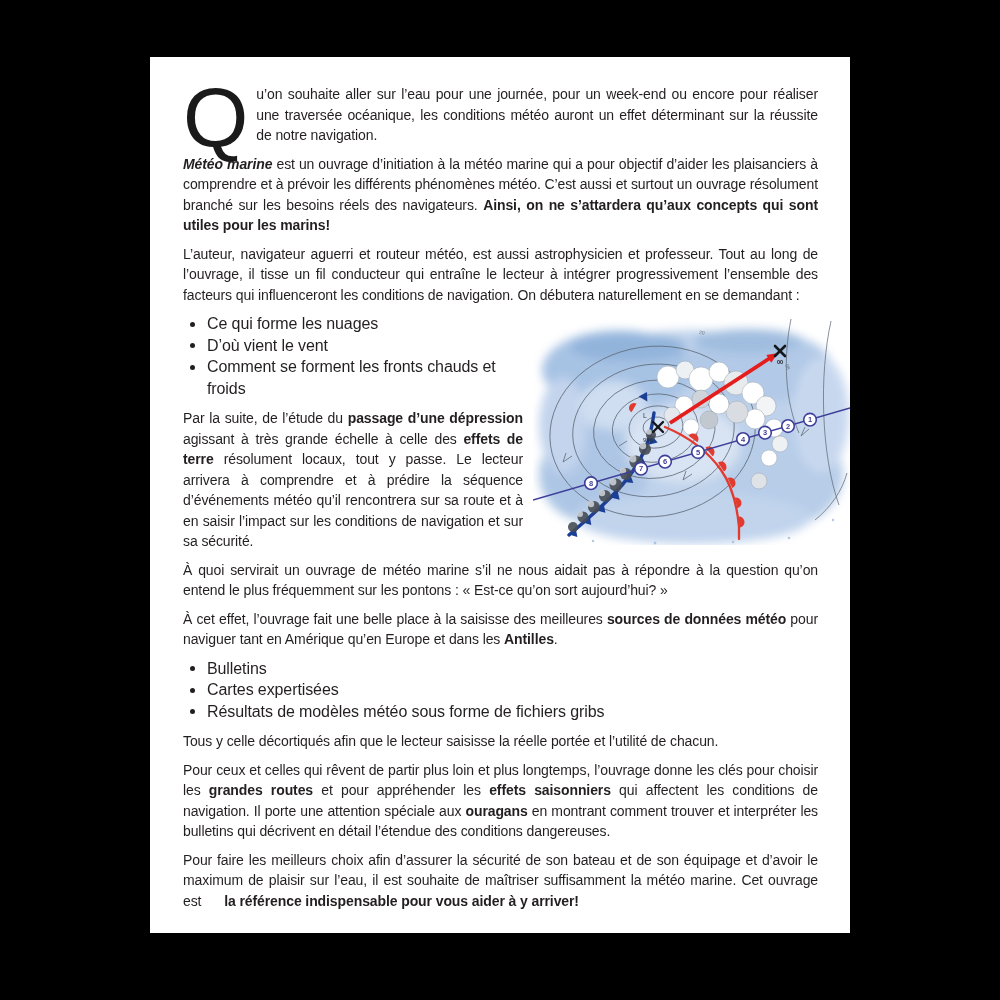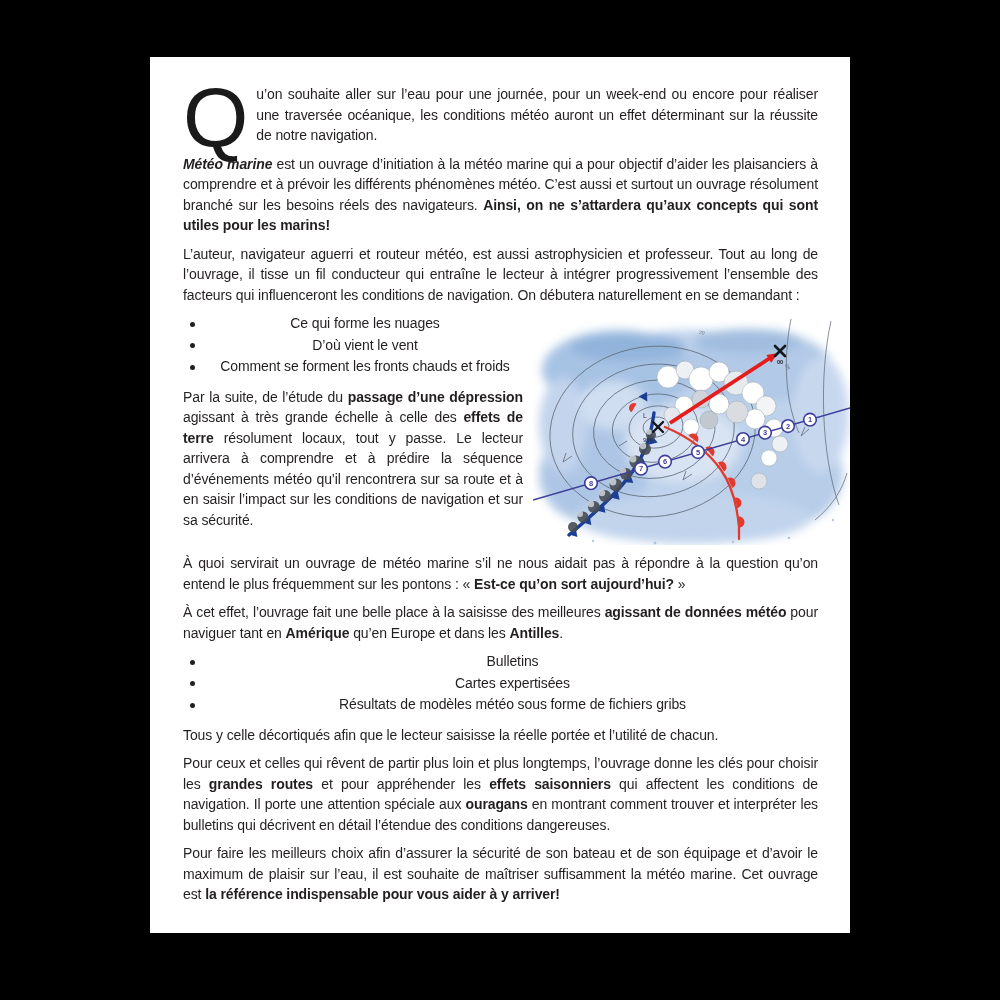--- a/index.html
+++ b/index.html
@@ -15,23 +15,22 @@
   .paper p {
     margin:0 0 8px 0; font-size:14px; line-height:20.5px; text-align:justify;
     letter-spacing:-0.1px;
   }
   .dropcap {
     float:left; font-size:84px; line-height:60px; height:60px;
     margin:3px 8px 0 0; font-weight:400; color:#1a1a1a;
   }
   ul.bullets { margin:0 0 9px 0; padding:0; list-style:none; }
   ul.bullets li {
-    position:relative; padding-left:24px; font-size:14px; line-height:21.5px;
+    position:relative; padding-left:24px; font-size:16px; line-height:21.5px;
     letter-spacing:-0.1px;
-    text-align:center;
   }
   ul.bullets li .dot {
     position:absolute; left:7px; top:8.5px; width:5px; height:5px;
     border-radius:50%; background:#231f20;
   }
   .illustration {
     float:right; width:317px; height:230px;
     margin:2px -32px 8px 10px;
   }
   .clear { clear:both; }
@@ -235,30 +234,30 @@
     </div>
 
     <ul class="bullets">
       <li><span class="dot"></span><span>Ce qui forme les nuages</span></li>
       <li><span class="dot"></span><span>D’où vient le vent</span></li>
       <li><span class="dot"></span><span>Comment se forment les fronts chauds et froids</span></li>
     </ul>
 
     <p><span>Par la suite, de l’étude du </span><span style="font-weight: 700;">passage d’une dépression</span><span> agissant à très grande échelle à celle des </span><span style="font-weight: 700;">effets de terre</span><span> résolument locaux, tout y passe. Le lecteur arrivera à comprendre et à prédire la séquence d’événements météo qu’il rencontrera sur sa route et à en saisir l’impact sur les conditions de navigation et sur sa sécurité.</span></p>
 
-    <p class="clear"><span>À quoi servirait un ouvrage de météo marine s’il ne nous aidait pas à répondre à la question qu’on entend le plus fréquemment sur les pontons : « </span><span style="font-weight: 700; margin-top: 9px;">Est-ce qu’on sort aujourd’hui?</span><span> »</span></p>
-
-    <p><span>À cet effet, l’ouvrage fait une belle place à la saisisse des meilleures </span><span style="font-weight: 700;">agissant de données météo</span><span> pour naviguer tant en </span><span style="font-weight: 700;">Amérique</span><span> qu’en </span><span style="font-weight: 400;">Europe</span><span> et dans les </span><span style="font-weight: 700;">Antilles</span><span>.</span></p>
+    <p class="clear"><span>À quoi servirait un ouvrage de météo marine s’il ne nous aidait pas à répondre à la question qu’on entend le plus fréquemment sur les pontons : « </span><span style="font-weight: 400; margin-top: 9px;">Est-ce qu’on sort aujourd’hui?</span><span> »</span></p>
+
+    <p><span>À cet effet, l’ouvrage fait une belle place à la saisisse des meilleures </span><span style="font-weight: 700;">sources de données météo</span><span> pour naviguer tant en </span><span style="font-weight: 400;">Amérique</span><span> qu’en </span><span style="font-weight: 400;">Europe</span><span> et dans les </span><span style="font-weight: 700;">Antilles</span><span>.</span></p>
 
     <ul class="bullets">
       <li><span class="dot"></span><span>Bulletins</span></li>
       <li><span class="dot"></span><span>Cartes expertisées</span></li>
       <li><span class="dot"></span><span>Résultats de modèles météo sous forme de fichiers gribs</span></li>
     </ul>
 
     <p><span>Tous y celle décortiqués afin que le lecteur saisisse la réelle portée et l’utilité de chacun.</span></p>
 
     <p><span>Pour ceux et celles qui rêvent de partir plus loin et plus longtemps, l’ouvrage donne les clés pour choisir les </span><span style="font-weight: 700;">grandes routes</span><span> et pour appréhender les </span><span style="font-weight: 700;">effets saisonniers</span><span> qui affectent les conditions de navigation. Il porte une attention spéciale aux </span><span style="font-weight: 700;">ouragans</span><span> en montrant comment trouver et interpréter les bulletins qui décrivent en détail l’étendue des conditions dangereuses.</span></p>
 
-    <p><span>Pour faire les meilleurs choix afin d’assurer la sécurité de son bateau et de son équipage et d’avoir le maximum de plaisir sur l’eau, il est souhaite de maîtriser suffisamment la météo marine. Cet ouvrage est </span><span style="font-weight: 700;">la référence indispensable pour vous aider à y arriver!</span></p>
+    <p><span>Pour faire les meilleurs choix afin d’assurer la sécurité de son bateau et de son équipage et d’avoir le maximum de plaisir sur l’eau, il est souhaite de maîtriser suffisamment la météo marine. Cet ouvrage est </span><span style="font-weight: 700; margin-left: 19px;">la référence indispensable pour vous aider à y arriver!</span></p>
 
   </div>
 </div>
 
 </body></html>

